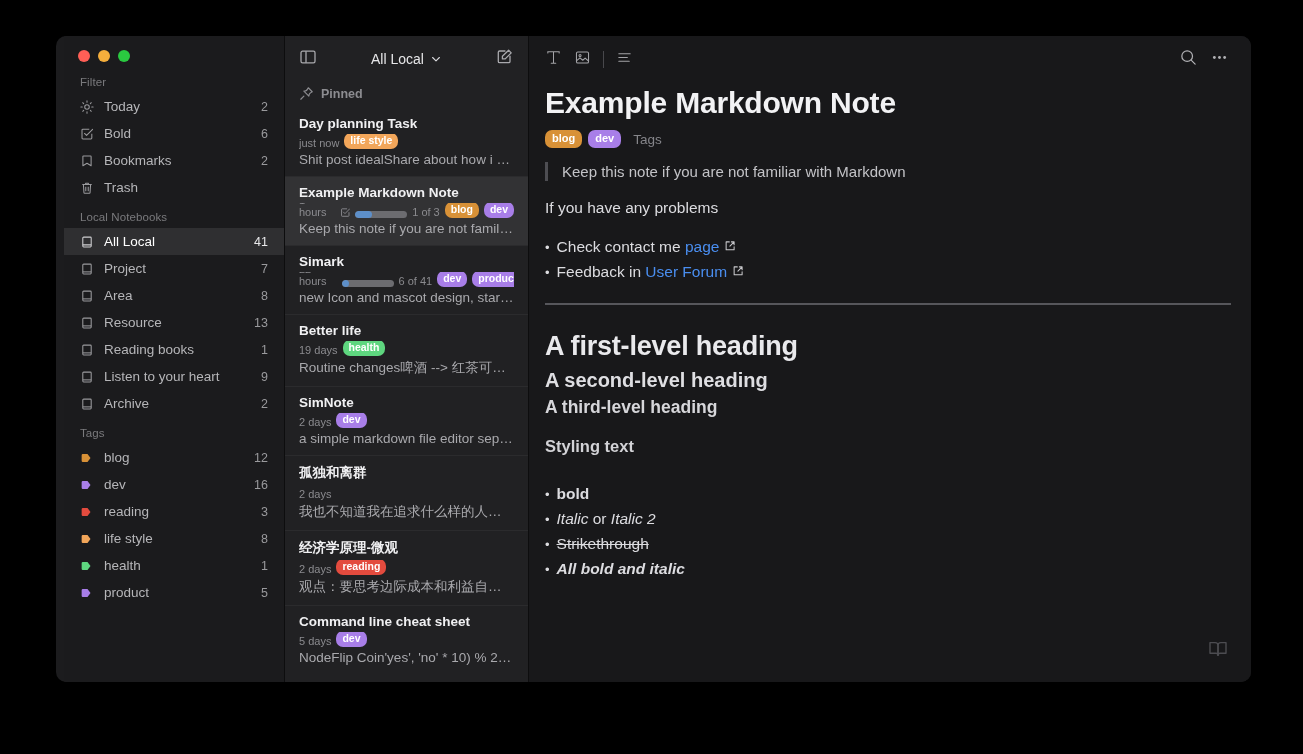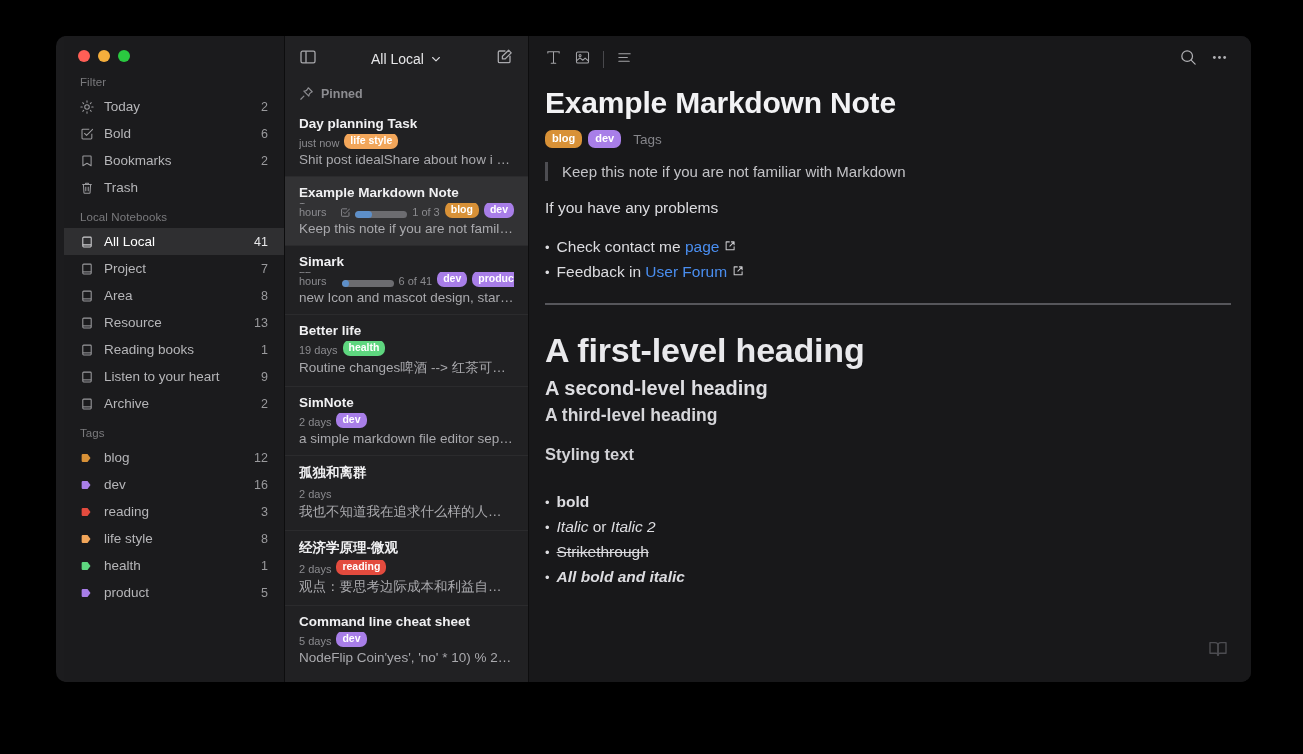--- a/index.html
+++ b/index.html
@@ -183,21 +183,21 @@
     line-height: 24px;
     display: flex; align-items: baseline; gap: 7px;
   }
   .ul li::before { content: "•"; color: #dcdce0; font-size: 13px; }
   .lnk { color: #4a8ef0; }
   .extico { display: inline-block; margin-left: 5px; color: #c9c9cd; }
   hr.rule {
     border: none; height: 2px; background: #56565b;
     margin: 18px 0 26px 0;
   }
-  .h1 { color: #e9e9ec; font-size: 34px; font-weight: bold; margin-bottom: 7px; letter-spacing: -0.2px;}
+  .h1 { color: #e9e9ec; font-size: 27px; font-weight: bold; margin-bottom: 7px; letter-spacing: -0.2px;}
   .h2 { color: #dedee2; font-size: 20px; font-weight: bold; margin-bottom: 5px; }
   .h3 { color: #d6d6da; font-size: 17.5px; font-weight: bold; margin-bottom: 19px; }
   .h4 { color: #d2d2d6; font-size: 16.5px; font-weight: bold; margin-bottom: 26px; }
   .styl li { line-height: 24px; }
   .bookbtn {
     position: absolute; right: 22px; bottom: 18px;
     color: #4c4c51;
   }
   b.bd { font-weight: bold; }
   i.it { font-style: italic; }

